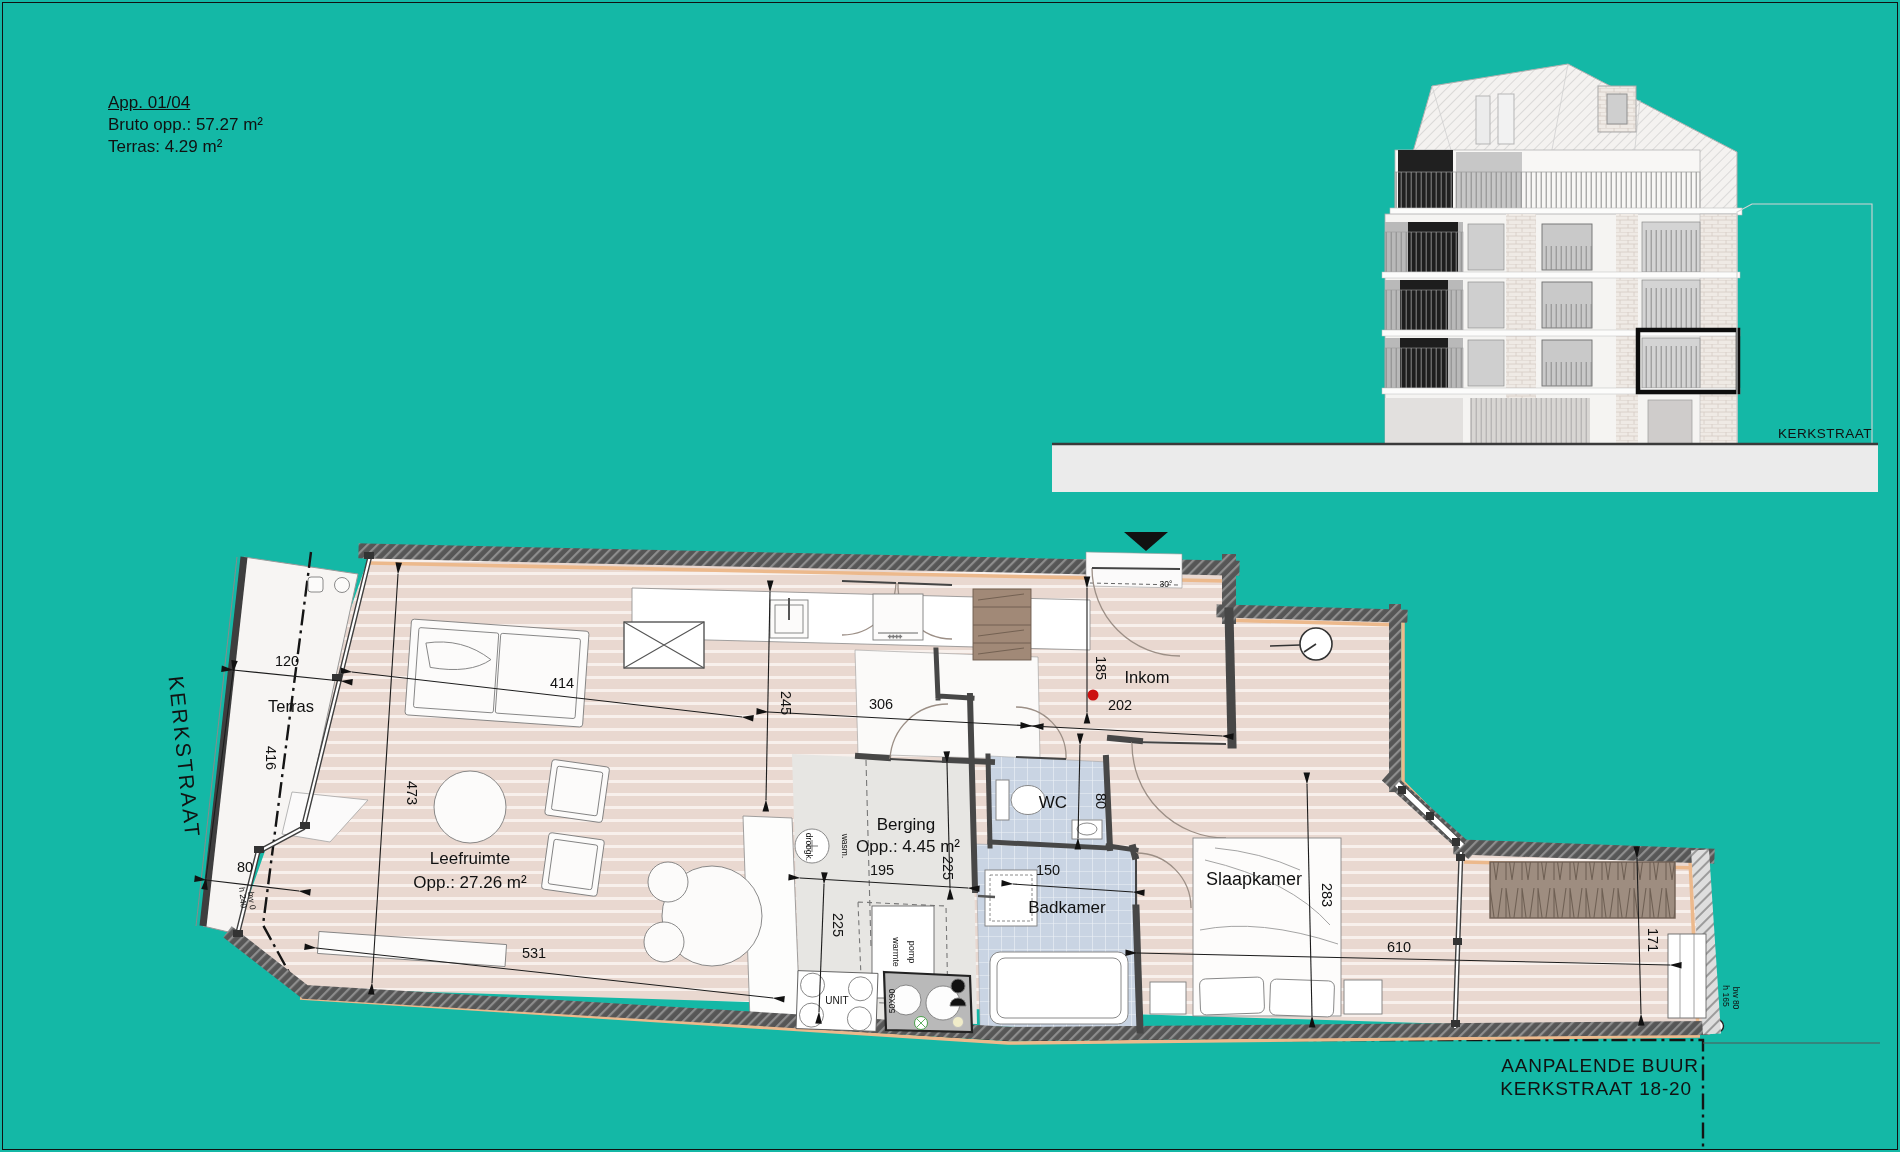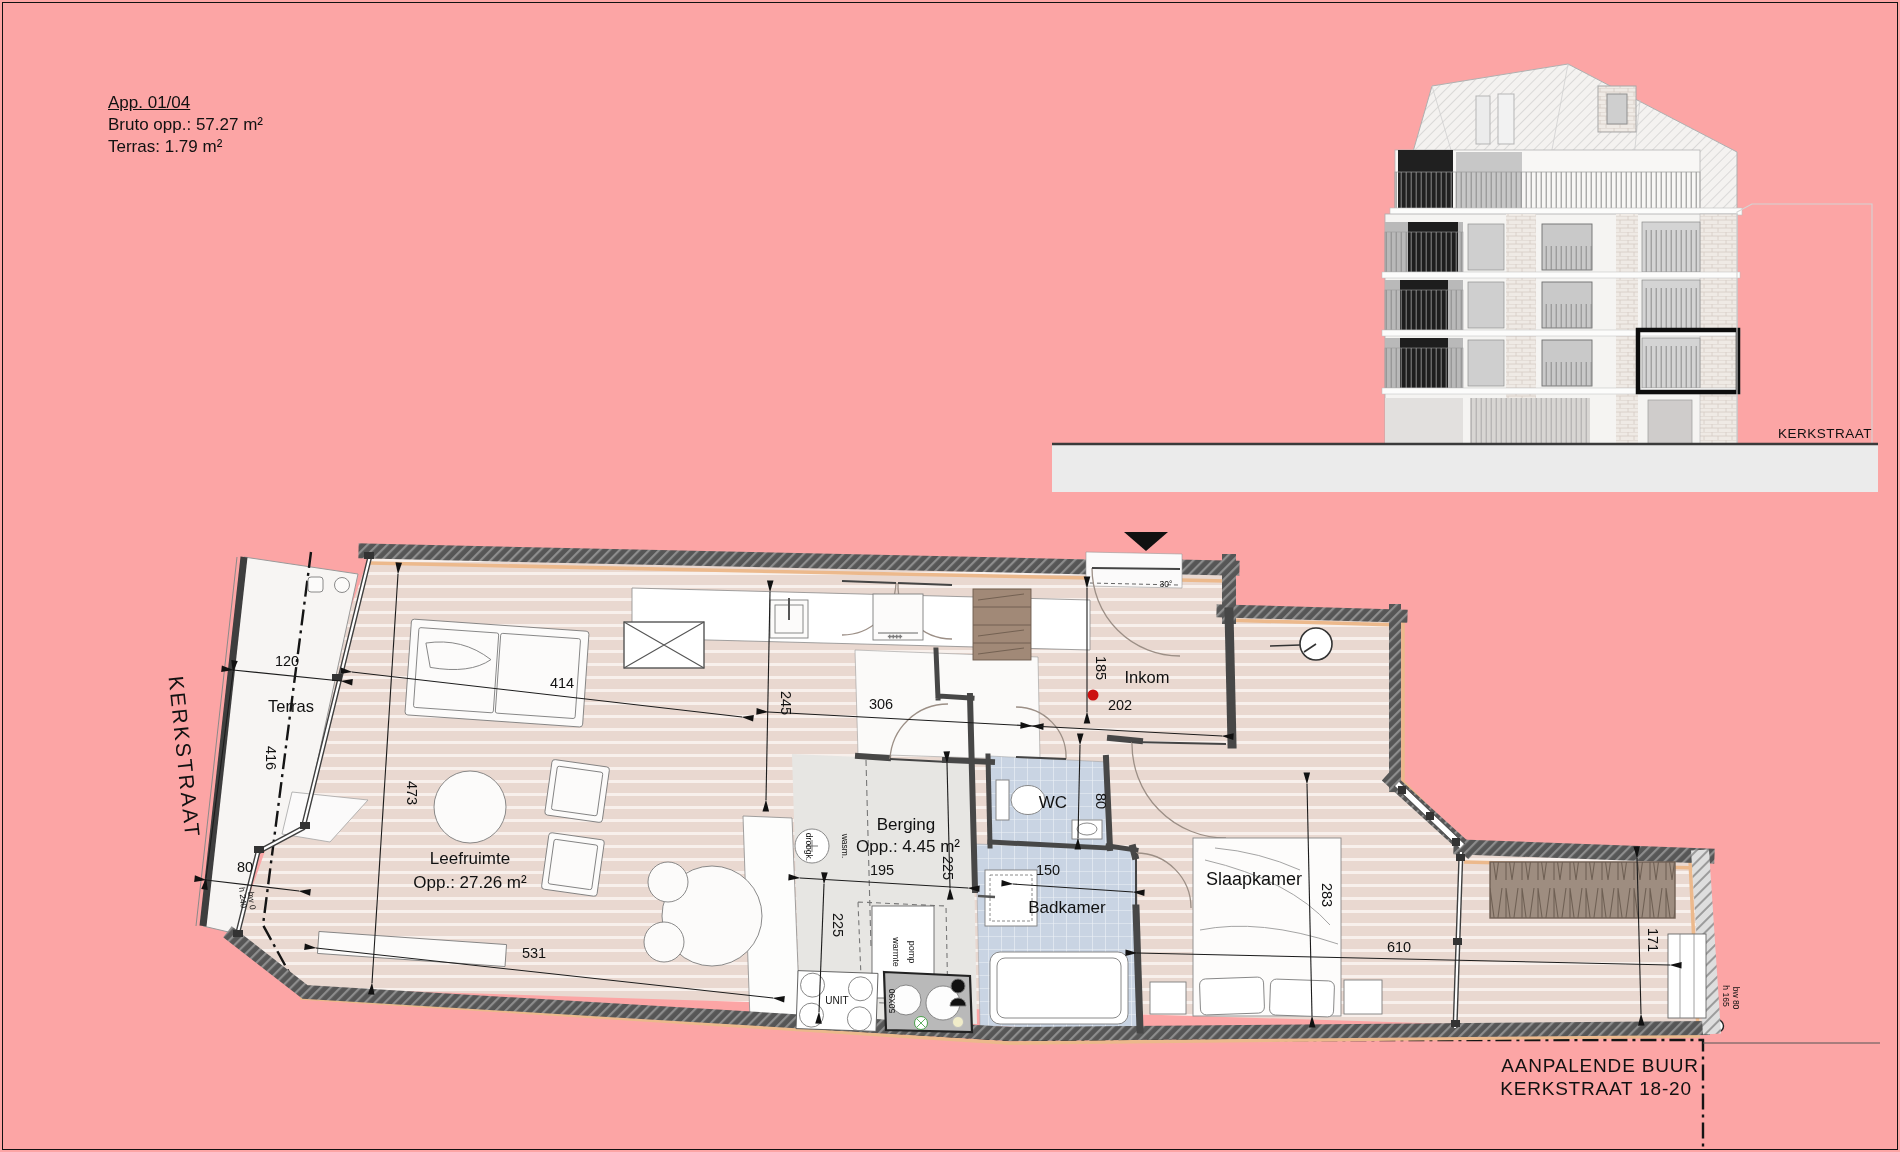--- a/index.html
+++ b/index.html
@@ -1,32 +1,32 @@
 <!DOCTYPE html>
 <html><head>
 <meta charset="utf-8">
 <style>
   html,body{margin:0;padding:0;background:#fff;}
-  #canvas{position:relative;width:1900px;height:1152px;background:#fca5a5;overflow:hidden;
+  #canvas{position:relative;width:1900px;height:1152px;background:#14b8a6;overflow:hidden;
           font-family:"Liberation Sans", sans-serif;}
   .frame{position:absolute;inset:2px;border:1.6px solid #111;pointer-events:none;}
   #hdr{position:absolute;left:108px;top:92px;font-size:17px;color:#111;line-height:22px;}
   #hdr .t{text-decoration:underline;}
   svg text{font-family:"Liberation Sans", sans-serif;fill:#111;}
 </style>
 </head>
 <body>
 
 <div id="canvas">
   <div class="frame"></div>
 
   <div id="hdr">
     <div class="t">App. 01/04</div>
     <div>Bruto opp.: 57.27 m²</div>
-    <div>Terras: 1.79 m²</div>
+    <div>Terras: 4.29 m²</div>
   </div>
 
   <svg width="1900" height="1152" viewBox="0 0 1900 1152">
     <defs>
       <pattern id="pink" patternUnits="userSpaceOnUse" width="10" height="13">
         <rect width="10" height="13" fill="#e9d8d0"></rect>
         <rect width="10" height="3" fill="#f8f0ec"></rect>
       </pattern>
       <pattern id="tile" patternUnits="userSpaceOnUse" width="13" height="13">
         <rect width="13" height="13" fill="#c9d4e3"></rect>

